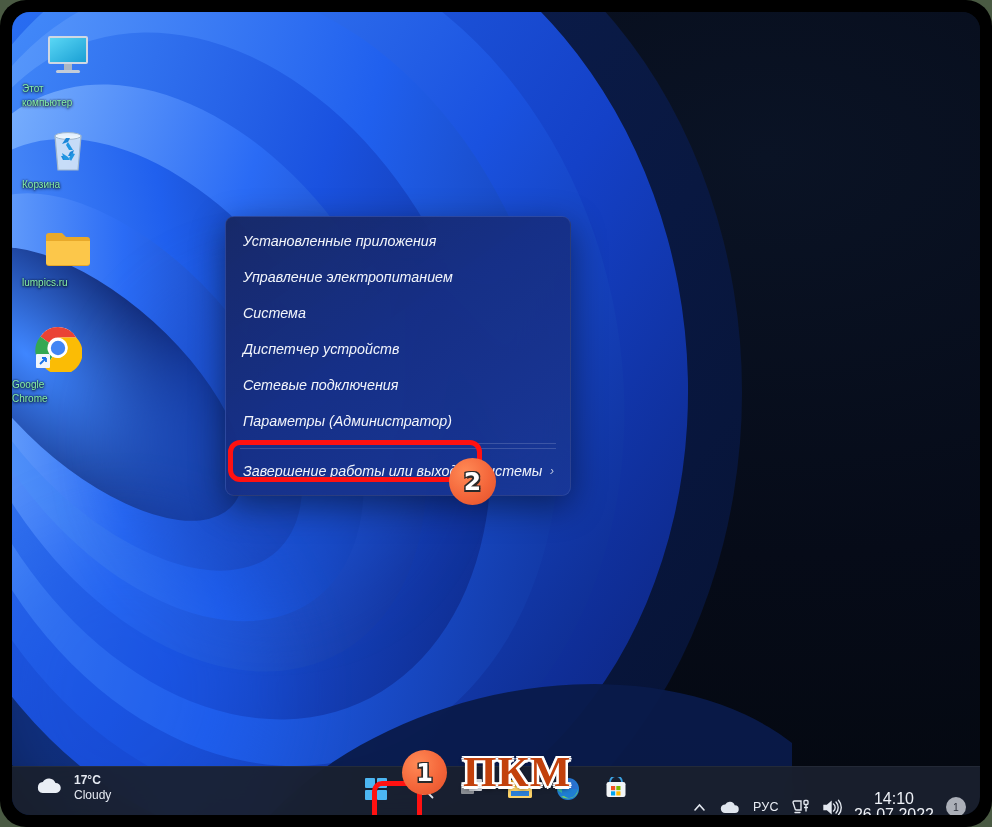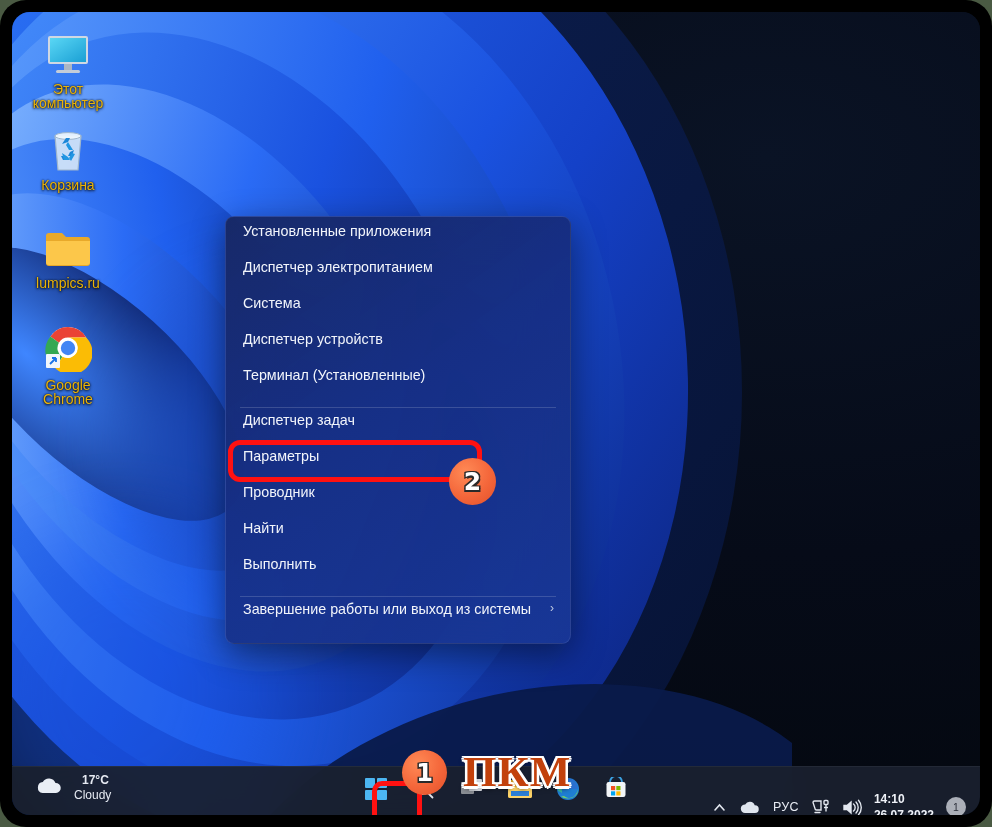--- a/index.html
+++ b/index.html
@@ -44,23 +44,22 @@
   .glowdot {
     position:absolute;
     border-radius:50%;
     filter: blur(40px);
     opacity:.55;
   }
   
   .dicon {
     position: absolute;
     width: 92px;
-    text-align: center;
-    color: #eab308;
-    font-size: 14px;
+    color: #86efac;
+    font-size: 10px;
     line-height: 14px;
     text-shadow: 0 1px 3px rgba(0,0,0,.95), 0 0 2px rgba(0,0,0,.9);
     user-select:none;
   }
   .dicon .glyph { height: 50px; display:flex; align-items:flex-end; justify-content:center; margin-bottom:6px; }
   .dicon .label { display:block; }
 
   
   .ctxmenu {
     position: absolute;
@@ -70,24 +69,26 @@
     background: linear-gradient(145deg, rgba(23,38,96,.93) 0%, rgba(22,45,128,.90) 45%, rgba(25,55,150,.90) 100%);
     backdrop-filter: blur(26px);
     box-shadow: 0 10px 34px rgba(0,0,0,.45);
     border: 1px solid rgba(255,255,255,.09);
     padding: 6px 0 6px 0;
     overflow: hidden;
   }
   .ctxitem {
     height: 36px;
     display: flex;
+    align-items: center;
     padding: 0 16px 0 17px;
     color: #f2f5fb;
     font-size: 14.3px;
     white-space: nowrap;
+    font-style: italic;
   }
   .ctxitem .txt { flex: 1 1 auto; }
   .ctxitem .chev { font-size: 12px; color: #cfd8ea; opacity:.9; }
   .ctxsep {
     height: 1px;
     margin: 4px 14px 4px 14px;
     background: rgba(255,255,255,.16);
   }
 
   
@@ -142,41 +143,41 @@
     background: rgba(26,32,46,.93);
     backdrop-filter: blur(22px);
     border-top: 1px solid rgba(255,255,255,.05);
   }
   .weather {
     position:absolute; left: 22px; top: 6px;
     display:flex; align-items:center; gap:10px;
     color:#e6eaf2;
   }
   .weather .wtxt { font-size: 12px; line-height: 15px; }
-  .weather .wtxt b { font-weight: bold; display:block;margin-left:8px; }
+  .weather .wtxt b { font-weight: bold; display:block; }
 
   .tb-center {
     position:absolute; left: 50%; top:0; height:48px;
     transform: translateX(-50%);
     display:flex; align-items:center; gap: 8px;
   }
   .tbbtn {
     width: 40px; height: 40px;
     display:flex; align-items:center; justify-content:center;
     border-radius: 6px;
   }
   .tray {
     position: absolute; right: 14px; top: 0; height: 48px;
     display:flex; align-items:center; gap: 12px;
     color: #e8ecf4;
     margin-top: 16px;
   }
   .tray .titem { display:flex; align-items:center; justify-content:center; }
   .tray .lang { font-size: 12.5px; letter-spacing:.3px; }
-  .clock { font-size: 12px; line-height: 16px; text-align: left; color:#eef1f7;font-weight:bold; }
+  .clock { font-size: 16px; line-height: 16px; text-align: center; color:#eef1f7; }
   .notifbadge {
     width: 20px; height: 20px; border-radius: 50%;
     background: rgba(220,224,232,.75);
     color: #2b2f3a; font-size: 10.5px;
     display:flex; align-items:center; justify-content:center;
   }
 </style>
 </head>
 <body>
 
@@ -272,21 +273,21 @@
         <svg width="40" height="46" viewBox="0 0 40 46">
           <path d="M7 10 L33 10 L30 44 L10 44 Z" fill="rgba(225,238,248,.85)" stroke="#9fb6cc" stroke-width="1.2"></path>
           <ellipse cx="20" cy="10" rx="13" ry="3.4" fill="rgba(240,248,255,.9)" stroke="#9fb6cc" stroke-width="1"></ellipse>
           <path d="M14 18 l4 -6 l4 0 l-2 4 z M26 24 l-2 6 l-4 0 l2 -4 z M13 30 l5 0 l2 4 l-5 0 z" fill="#1b86d8"></path>
           <path d="M20 16 l5 8 h-4 l-3 -5 z M27 28 l-4 7 l-2 -3 l3 -5 z M14 27 l2 7 h6 l-2 -3 z" fill="#2196e3"></path>
         </svg>
       </div>
       <span class="label">Корзина</span>
     </div>
 
-    <div class="dicon" style="left:10px; top:310px;">
+    <div class="dicon" style="left:0; top:310px;">
       <div class="glyph">
         <svg width="48" height="48" viewBox="0 0 48 48">
           <circle cx="24" cy="24" r="21" fill="#fff"></circle>
           <path d="M24 3 a21 21 0 0 1 18.2 10.5 H24 a10.5 10.5 0 0 0 -9.1 5.3 L6.4 12.6 A21 21 0 0 1 24 3 Z" fill="#ea4335"></path>
           <path d="M6.4 12.6 l8.5 6.2 A10.5 10.5 0 0 0 18.3 33 l-7 11.2 A21 21 0 0 1 6.4 12.6 Z" fill="#34a853"></path>
           <path d="M42.2 13.5 A21 21 0 0 1 11.3 44.2 l7.2 -11.4 a10.5 10.5 0 0 0 14.6 -5.2 l0 0 z" fill="#fbbc05"></path>
           <path d="M42.2 13.5 A21 21 0 0 1 33.1 27.6 A10.5 10.5 0 0 0 24 13.5 Z" fill="#fbbc05"></path>
           <circle cx="24" cy="24" r="9.4" fill="#fff"></circle>
           <circle cx="24" cy="24" r="7.2" fill="#4285f4"></circle>
           <rect x="2" y="30" width="14" height="14" rx="1" fill="#f2f6fb"></rect>
@@ -296,52 +297,38 @@
       <span class="label">Google<br>Chrome</span>
     </div>
 
     <div class="ctxmenu">
 
       <div>
         <div class="ctxitem">
           <span class="txt">Установленные приложения</span>
           </div>
         <div class="ctxitem">
-          <span class="txt">Диспетчер электропитанием</span>
+          <span class="txt">Управление электропитанием</span>
           </div>
         <div class="ctxitem">
           <span class="txt">Система</span>
           </div>
         <div class="ctxitem">
           <span class="txt">Диспетчер устройств</span>
           </div>
         <div class="ctxitem">
-          <span class="txt">Терминал (Установленные)</span>
+          <span class="txt">Сетевые подключения</span>
+          </div>
+        <div class="ctxitem">
+          <span class="txt">Параметры (Администратор)</span>
           </div>
       </div>
 
       <div class="ctxsep"></div>
 
-      <div>
-        <div class="ctxitem">
-          <span class="txt">Диспетчер задач</span>
-          </div>
-        <div class="ctxitem">
-          <span class="txt">Параметры</span>
-          </div>
-        <div class="ctxitem">
-          <span class="txt">Проводник</span>
-          </div>
-        <div class="ctxitem">
-          <span class="txt">Найти</span>
-          </div>
-        <div class="ctxitem">
-          <span class="txt">Выполнить</span>
-          </div>
-      </div>
 
       <div class="ctxsep"></div>
 
       <div>
         <div class="ctxitem">
           <span class="txt">Завершение работы или выход из системы</span>
           <span class="chev">›</span>
         </div>
 
       </div>

